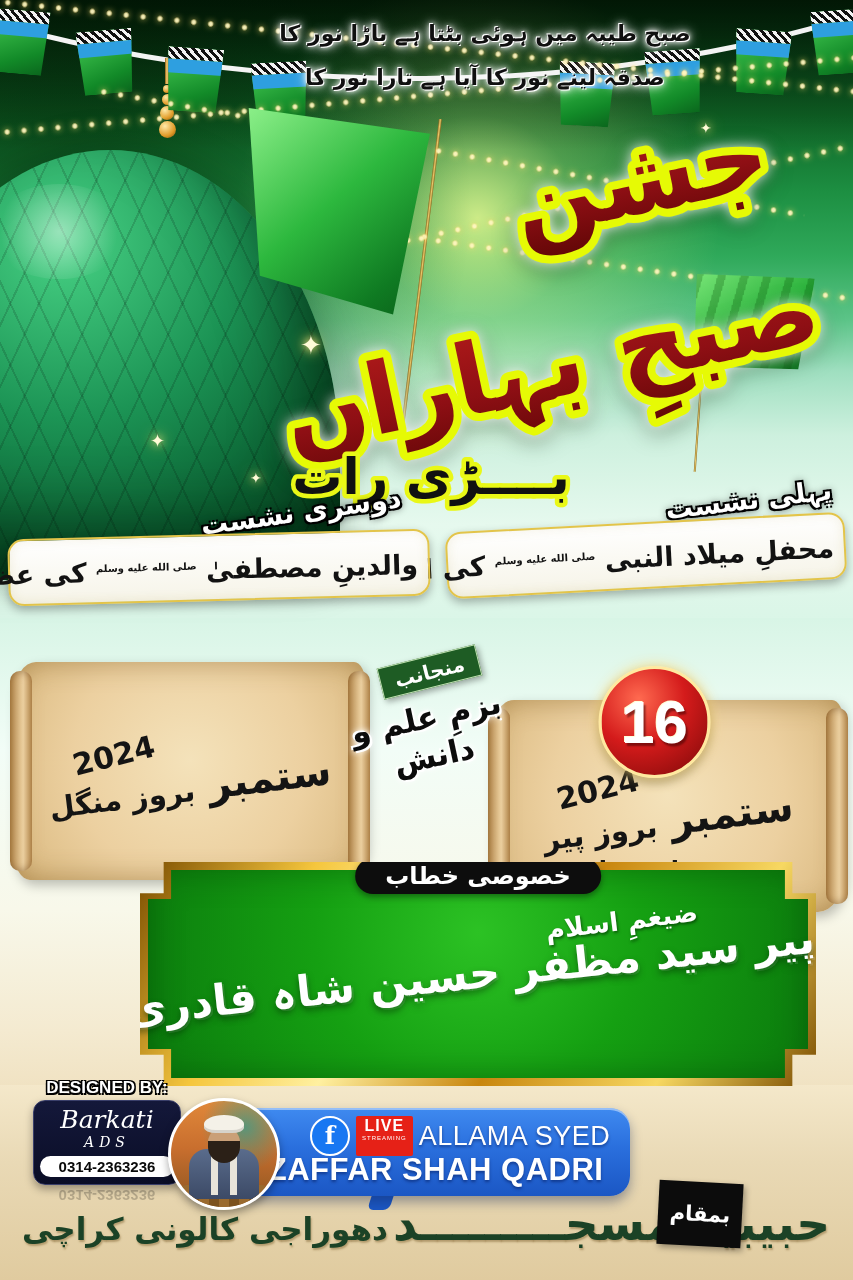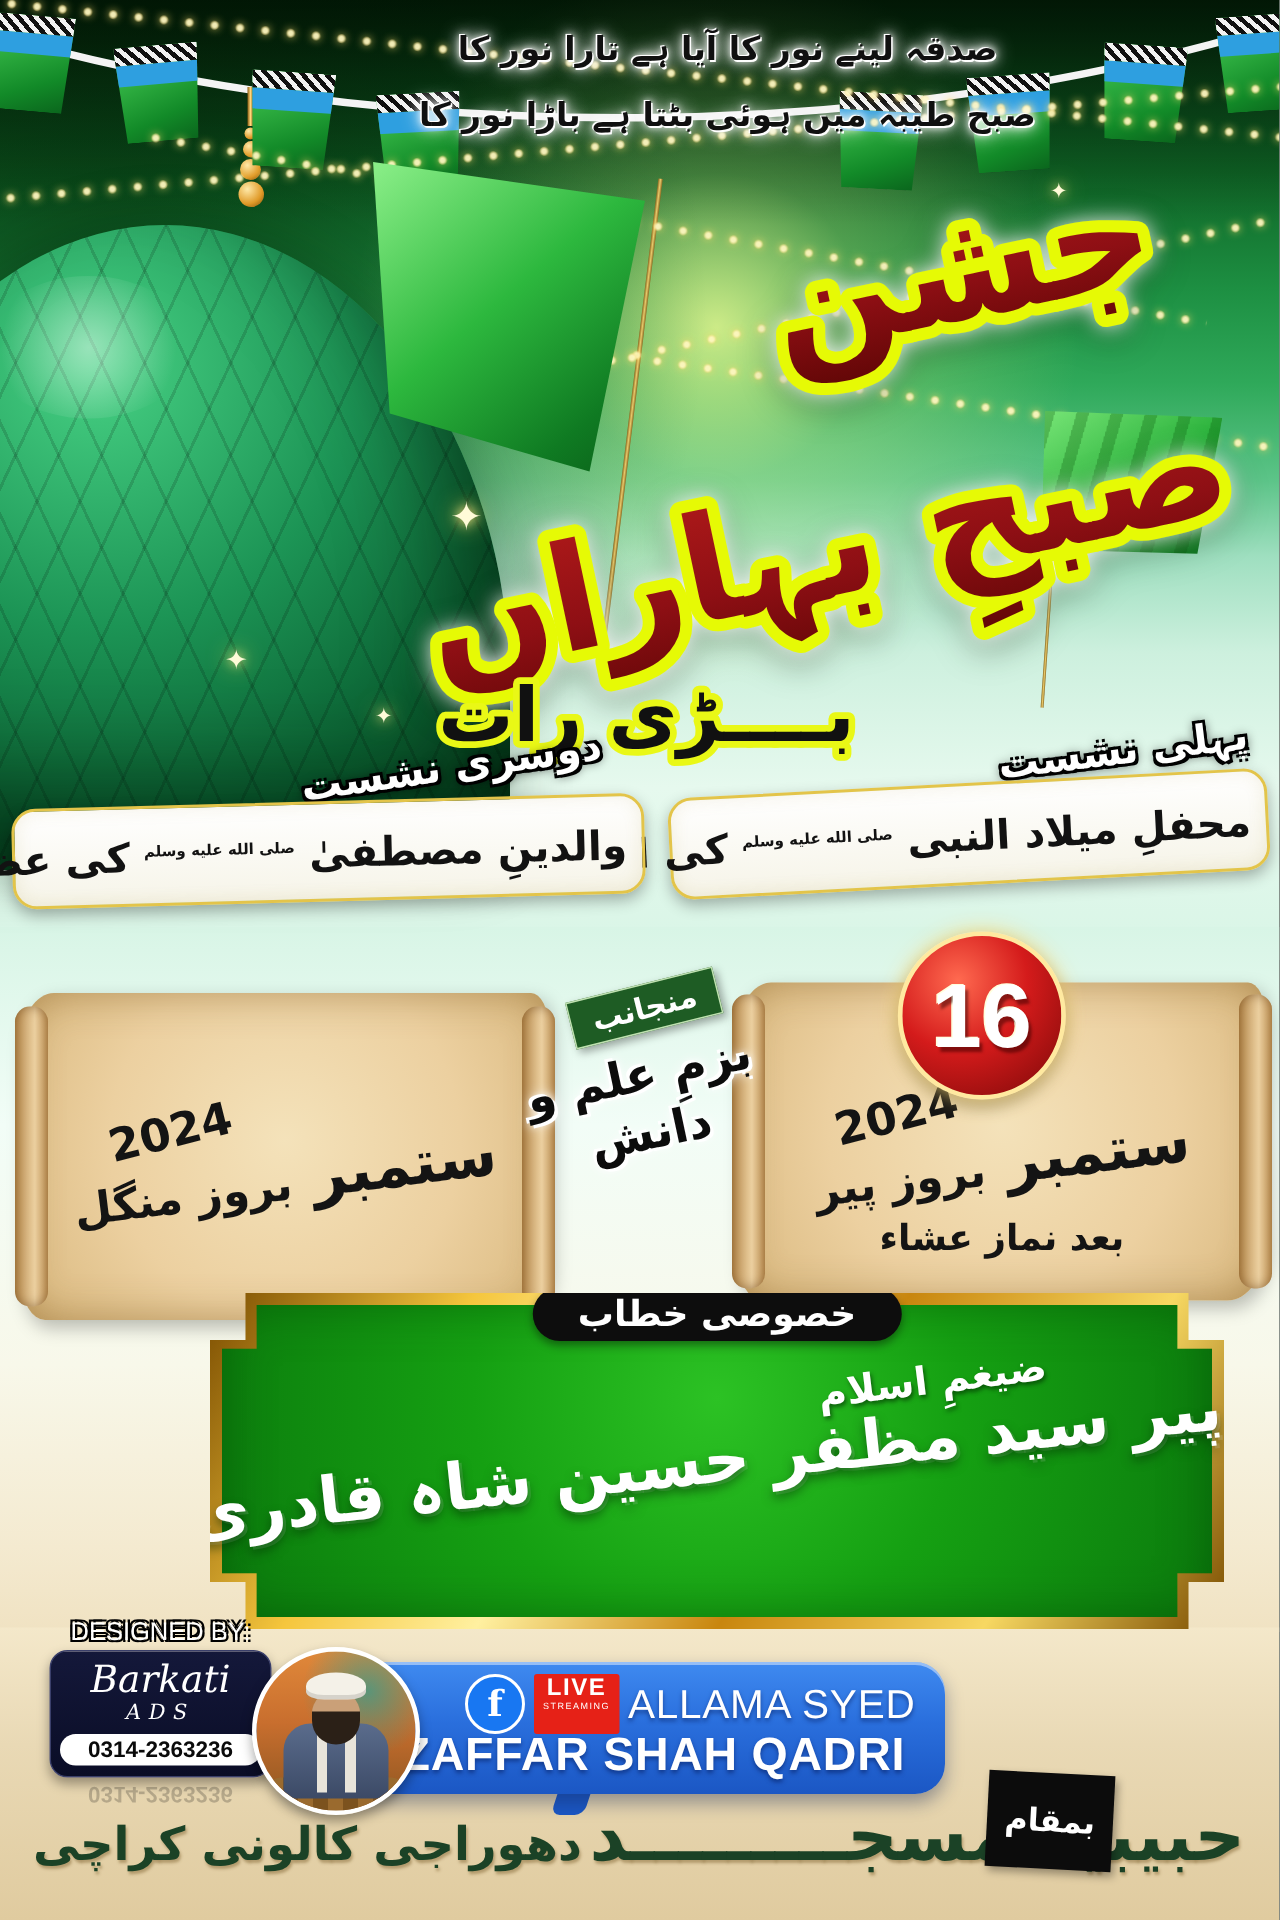--- a/index.html
+++ b/index.html
@@ -124,21 +124,21 @@
     color:#fff; font-family:"Liberation Sans",sans-serif; font-weight:bold; font-size:60px;
     text-shadow:2px 3px 2px rgba(60,0,0,.55), -1px -1px 0 #ffd;
   }
   .scroll-year{position:absolute; font-weight:bold; font-size:30px; color:#141414; transform:rotate(-14deg);}
   .scroll-date{
     position:absolute; width:100%; text-align:center; font-weight:bold; color:#141414;
     font-size:40px; transform:rotate(-7deg); white-space:nowrap;
   }
   .scroll-date .wd{font-size:29px;}
   .scroll-time{position:absolute; width:100%; text-align:center; font-weight:bold; font-size:24px; color:#141414;}
-  .sc-right{left:492px; top:655px; width:352px; height:212px;}
+  .sc-right{left:492px; top:700px; width:352px; height:212px;}
   .sc-right .day-circle{left:50%; transform:translateX(-62%); top:-34px;}
   .sc-right .scroll-year{left:64px; top:72px;}
   .sc-right .scroll-date{top:98px;}
   .sc-right .scroll-time{top:156px;}
   .sc-left{left:14px; top:662px; width:352px; height:218px;}
   .sc-left .day-circle{left:50%; transform:translateX(-38%); top:-28px;}
   .sc-left .scroll-year{left:58px; top:76px;}
   .sc-left .scroll-date{top:102px;}
   .sc-left .scroll-time{top:160px;}
 
@@ -180,21 +180,21 @@
   }
   .banner-name{
     position:absolute; left:0; right:0; top:86px; text-align:center; color:#fff; font-weight:bold;
     font-size:43px; transform:rotate(-6deg); white-space:nowrap;
     text-shadow:0 4px 7px rgba(0,40,0,.55), 2px 2px 0 rgba(255,255,255,.15);
   }
 
   
   .designer{position:absolute; left:33px; top:1078px; width:148px; z-index:7; text-align:center;}
   .designer-heading{
-    font-family:"Liberation Sans",sans-serif; font-weight:normal; font-size:17px; color:#fff;
+    font-family:"Liberation Sans",sans-serif; font-weight:bold; font-size:17px; color:#fff;
     text-shadow:-1.5px -1.5px 0 #000,1.5px -1.5px 0 #000,-1.5px 1.5px 0 #000,1.5px 1.5px 0 #000;
   }
   .designer-box{
     margin-top:2px; background:linear-gradient(180deg,#14183a,#0a0d26); border:1px solid #3a3f6a;
     border-radius:12px; padding:6px 6px 7px; box-shadow:0 4px 8px rgba(0,0,0,.35);
   }
   .designer-name{font-family:"DejaVu Serif",serif; font-style:italic; font-size:25px; color:#fff; line-height:1;}
   .designer-type{font-family:"DejaVu Serif",serif; font-style:italic; font-size:14px; color:#fff; letter-spacing:5px; margin-top:2px;}
   .designer-phone{
     margin-top:6px; background:#fff; border-radius:12px; color:#0a0a0a;
@@ -308,22 +308,22 @@
        background:linear-gradient(140deg,#8df08a 0%,#2db83e 45%,#0f7a22 80%,#0a5c18 100%);
        filter:drop-shadow(3px 5px 6px rgba(0,30,0,.4));"></div>
   <div class="pole" style="left:700px;top:292px;width:2px;height:180px;transform:rotate(4deg);"></div>
   <div style="position:absolute;left:692px;top:272px;width:118px;height:100px;z-index:2;
        clip-path:polygon(0 8%,100% 0,94% 92%,6% 100%);transform:rotate(6deg);
        background:repeating-linear-gradient(100deg,rgba(0,70,0,.25) 0 8px,transparent 8px 22px),
                   linear-gradient(140deg,#7ce87a,#28b03a 55%,#0c6e1e);
        filter:drop-shadow(2px 4px 5px rgba(0,30,0,.4));"></div>
 
   <div class="couplet rtl">
+    <div>صبح طیبہ میں ہوئی بٹتا ہے باڑا نور کا</div>
     <div>صدقہ لینے نور کا آیا ہے تارا نور کا</div>
-    <div>صبح طیبہ میں ہوئی بٹتا ہے باڑا نور کا</div>
   </div>
 
   <svg class="title-svg" width="610" height="360" viewBox="0 0 610 360">
     <defs>
       <linearGradient id="redg" x1="0" y1="0" x2="0" y2="1">
         <stop offset="0" stop-color="#b01a1a"></stop>
         <stop offset="0.55" stop-color="#8e0f14"></stop>
         <stop offset="1" stop-color="#640707"></stop>
       </linearGradient>
     </defs>

